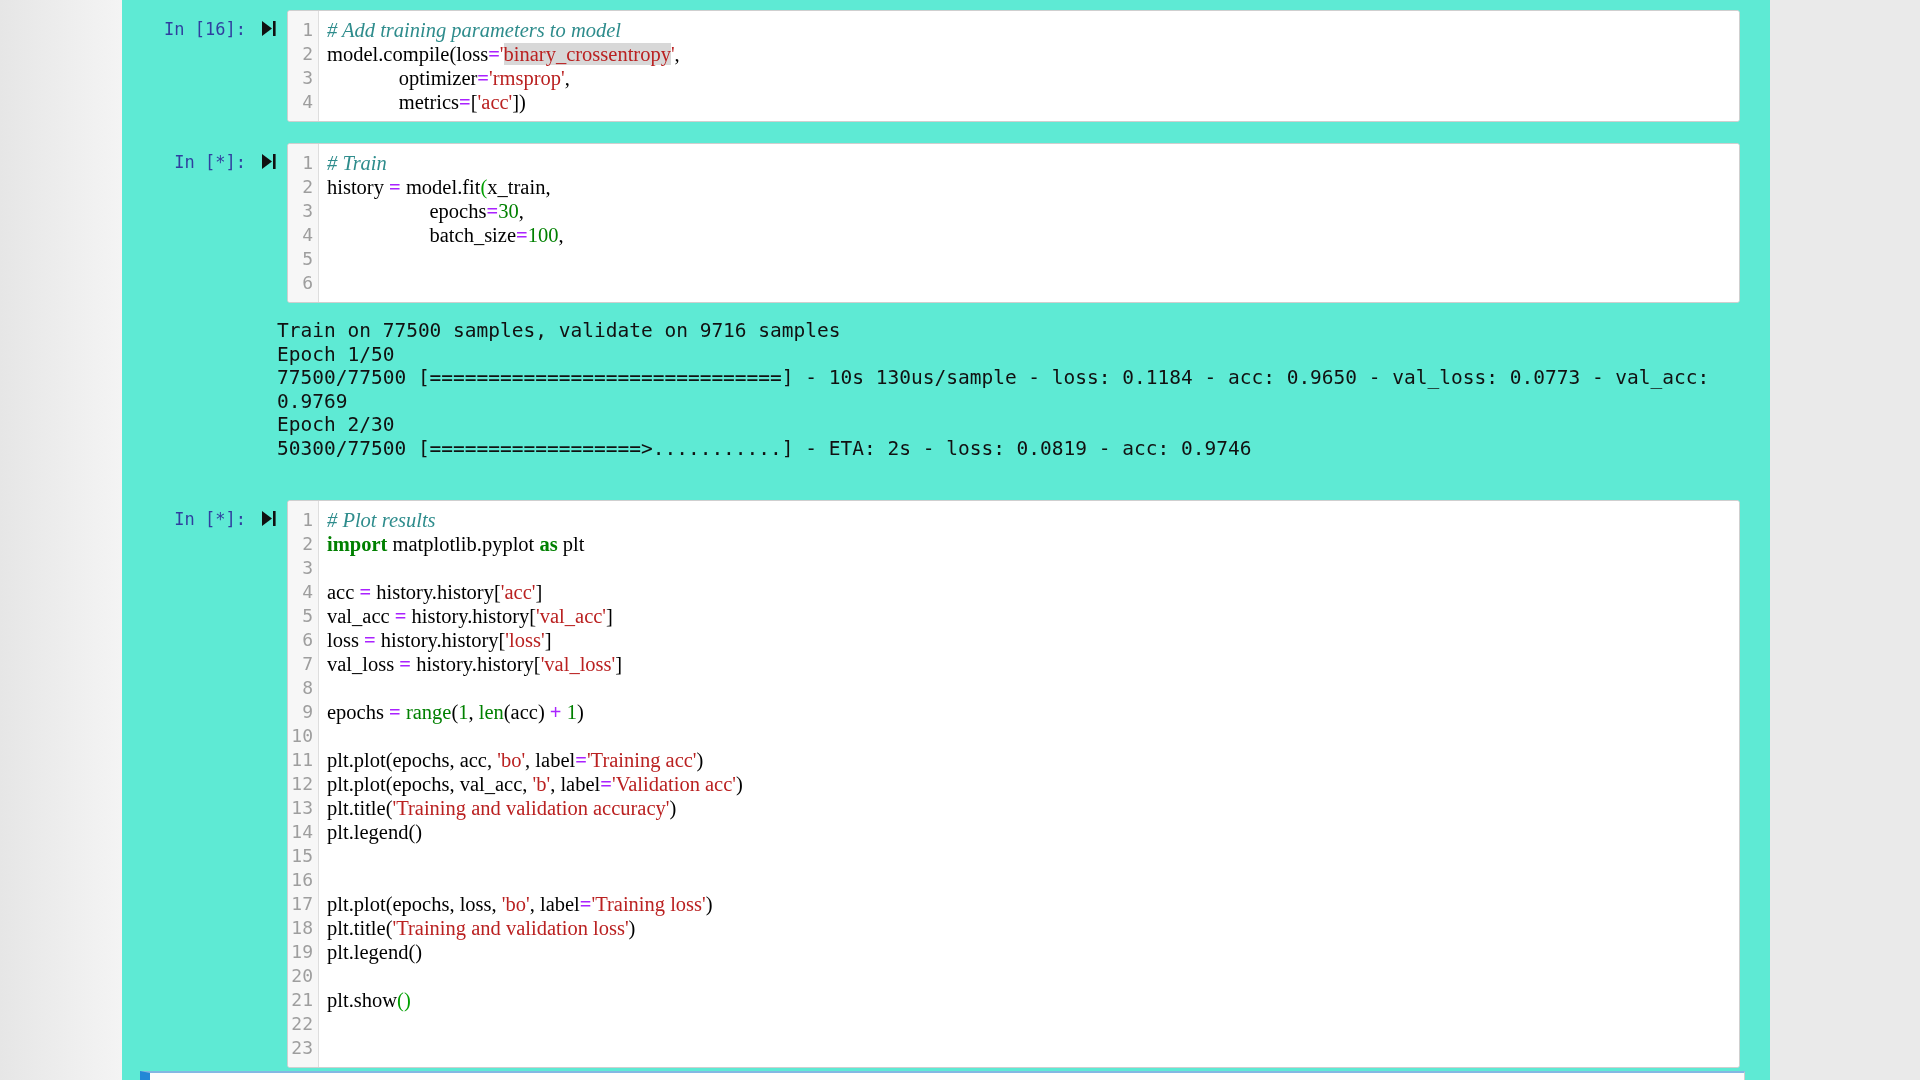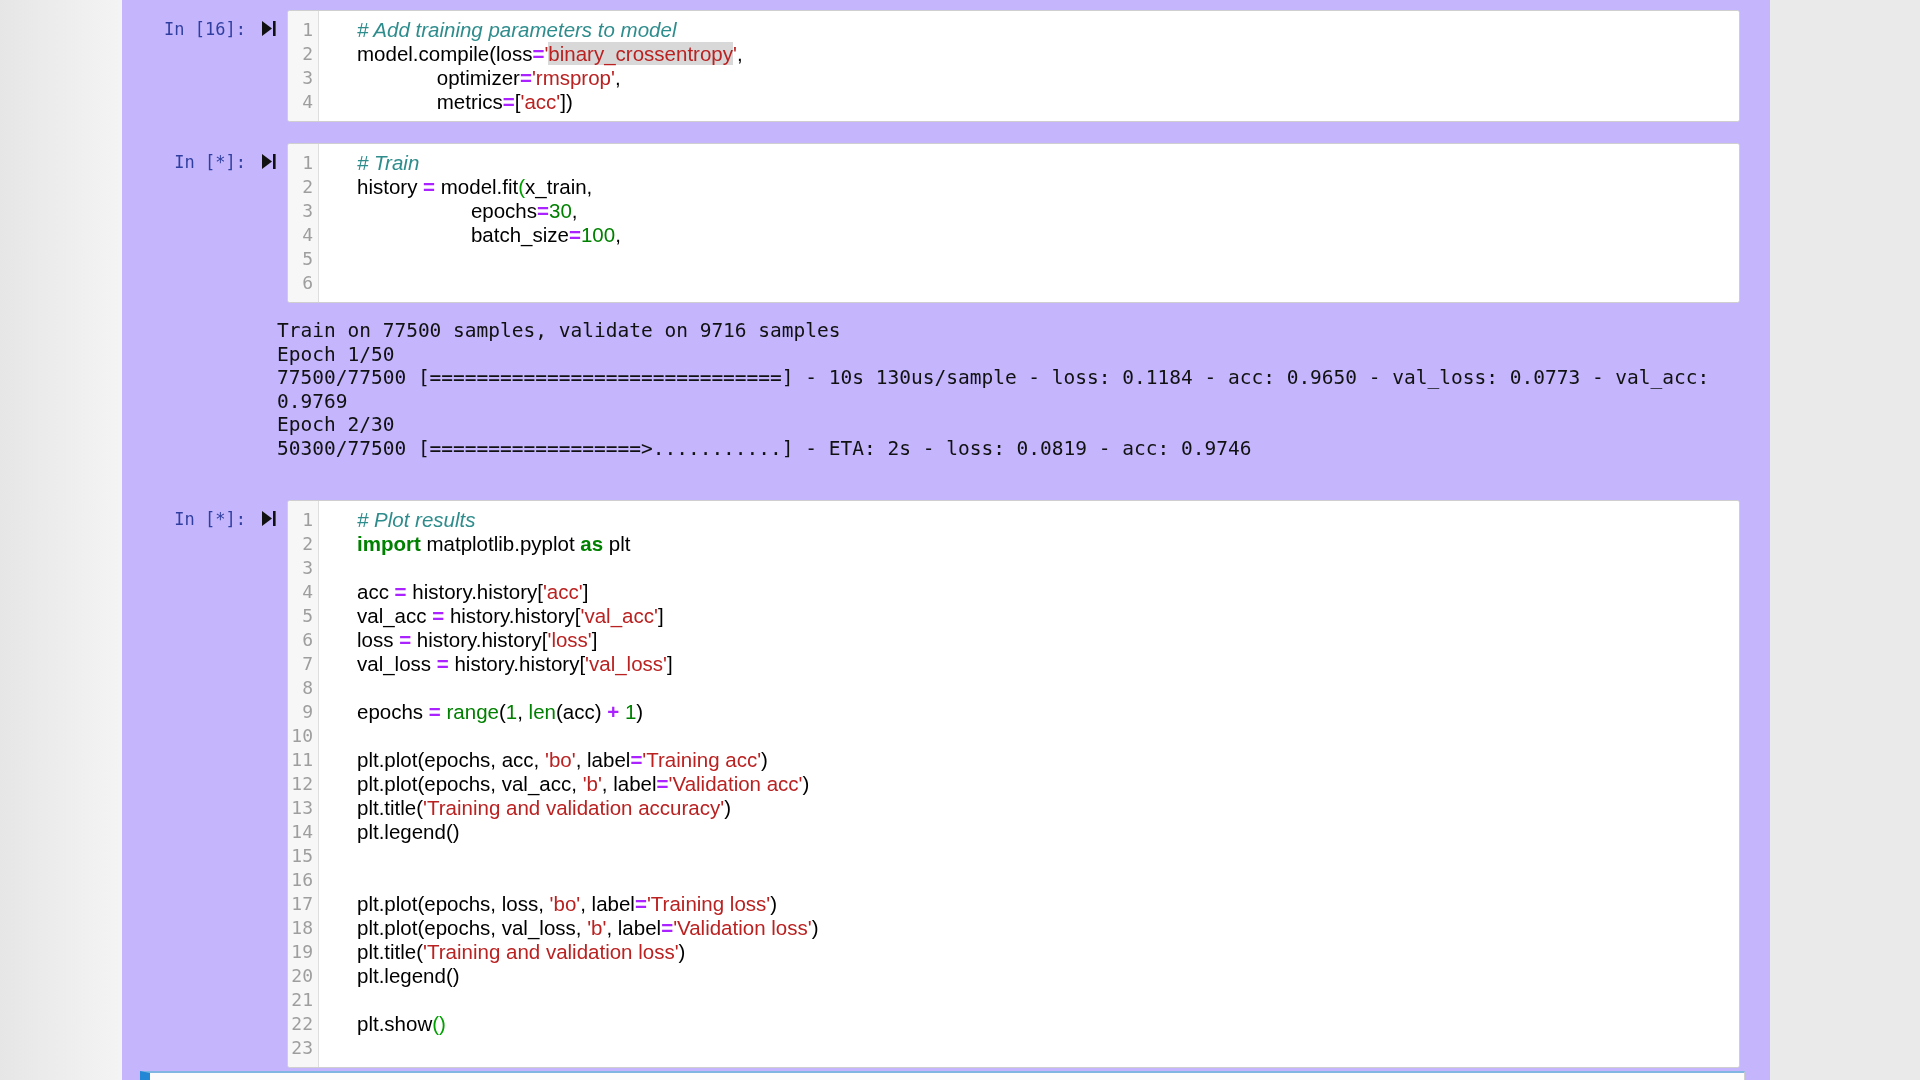--- a/index.html
+++ b/index.html
@@ -1,36 +1,36 @@
 <!DOCTYPE html>
 <html><head>
 <meta charset="utf-8">
 <style>
   * { margin:0; padding:0; box-sizing:border-box; }
   html,body { width:1920px; height:1080px; overflow:hidden; background:#eaeaea; font-family:"Liberation Sans", sans-serif; }
   .page { position:relative; width:1920px; height:1080px; background:#eaeaea; }
   .gutter-strip-left { position:absolute; left:0; top:0; width:122px; height:1080px;
       background:linear-gradient(to right,#e6e6e6,#f4f4f4); }
-  .notebook { position:absolute; left:122px; top:0; width:1648px; height:1080px; background:#c4b5fd; }
+  .notebook { position:absolute; left:122px; top:0; width:1648px; height:1080px; background:#5eead4; }
 
   .cell { position:absolute; }
   .prompt { position:absolute; width:124px; text-align:right;
       font-family:"DejaVu Sans Mono", monospace; font-size:17px; line-height:24px;
       color:#303F9F; white-space:pre; }
   .run-icon { position:absolute; width:16px; height:18px; }
 
   .input-box { position:absolute; left:287px; width:1453px;
       border:1px solid #cfcfcf; border-radius:3px; background:#ffffff;
       display:flex; overflow:hidden; }
   .gutter { width:31px; background:#f7f7f7; border-right:1px solid #dedede;
       padding:7px 5px 7px 0; text-align:right;
       font-family:"DejaVu Sans Mono", monospace; font-size:18px; line-height:24px; color:#9e9e9e; }
   .gutter .ln { height:24px; }
   .code-area { flex:1; padding:7px 0 7px 8px; background:#ffffff;
-      font-family:Liberation Sans, sans-serif; font-size:20.5px; line-height:24px; color:#000;margin-left:30px; }
+      font-family:Liberation Serif, serif; font-size:20.5px; line-height:24px; color:#000; }
   .code-line { height:24px; white-space:pre; }
 
   .tok-pl  { color:#000000; }
   .tok-com { color:#2E8C8C; font-style:italic; }
   .tok-kw  { color:#008000; font-weight:bold; }
   .tok-bi  { color:#008000;text-align:center; }
   .tok-num { color:#008000; }
   .tok-str { color:#BA2121; }
   .tok-hl  { color:#BA2121; background:#d8d8d8; }
   .tok-op  { color:#AA22FF; font-weight:bold; }
@@ -154,21 +154,20 @@
             <div class="code-line"></div>
             <div class="code-line"><span class="tok-pl">epochs </span><span class="tok-op">=</span><span class="tok-pl"> </span><span class="tok-bi">range</span><span class="tok-pl">(</span><span class="tok-num">1</span><span class="tok-pl">, </span><span class="tok-bi">len</span><span class="tok-pl">(acc) </span><span class="tok-op">+</span><span class="tok-pl"> </span><span class="tok-num">1</span><span class="tok-pl">)</span></div>
             <div class="code-line"></div>
             <div class="code-line"><span class="tok-pl">plt.plot(epochs, acc, </span><span class="tok-str">'bo'</span><span class="tok-pl">, label</span><span class="tok-op">=</span><span class="tok-str">'Training acc'</span><span class="tok-pl">)</span></div>
             <div class="code-line"><span class="tok-pl">plt.plot(epochs, val_acc, </span><span class="tok-str">'b'</span><span class="tok-pl">, label</span><span class="tok-op">=</span><span class="tok-str">'Validation acc'</span><span class="tok-pl">)</span></div>
             <div class="code-line"><span class="tok-pl">plt.title(</span><span class="tok-str">'Training and validation accuracy'</span><span class="tok-pl">)</span></div>
             <div class="code-line"><span class="tok-pl">plt.legend()</span></div>
             <div class="code-line"></div>
             <div class="code-line"></div>
             <div class="code-line"><span class="tok-pl">plt.plot(epochs, loss, </span><span class="tok-str">'bo'</span><span class="tok-pl">, label</span><span class="tok-op">=</span><span class="tok-str">'Training loss'</span><span class="tok-pl">)</span></div>
-            <div class="code-line"><span class="tok-pl">plt.plot(epochs, val_loss, </span><span class="tok-str">'b'</span><span class="tok-pl">, label</span><span class="tok-op">=</span><span class="tok-str">'Validation loss'</span><span class="tok-pl">)</span></div>
             <div class="code-line"><span class="tok-pl">plt.title(</span><span class="tok-str">'Training and validation loss'</span><span class="tok-pl">)</span></div>
             <div class="code-line"><span class="tok-pl">plt.legend()</span></div>
             <div class="code-line"></div>
             <div class="code-line"><span class="tok-pl">plt.show</span><span class="tok-mb">()</span></div>
           </div>
       </div>
     </div>
 
     <div class="selected-cell-partial" style="left:18px;"></div>
   </div>

